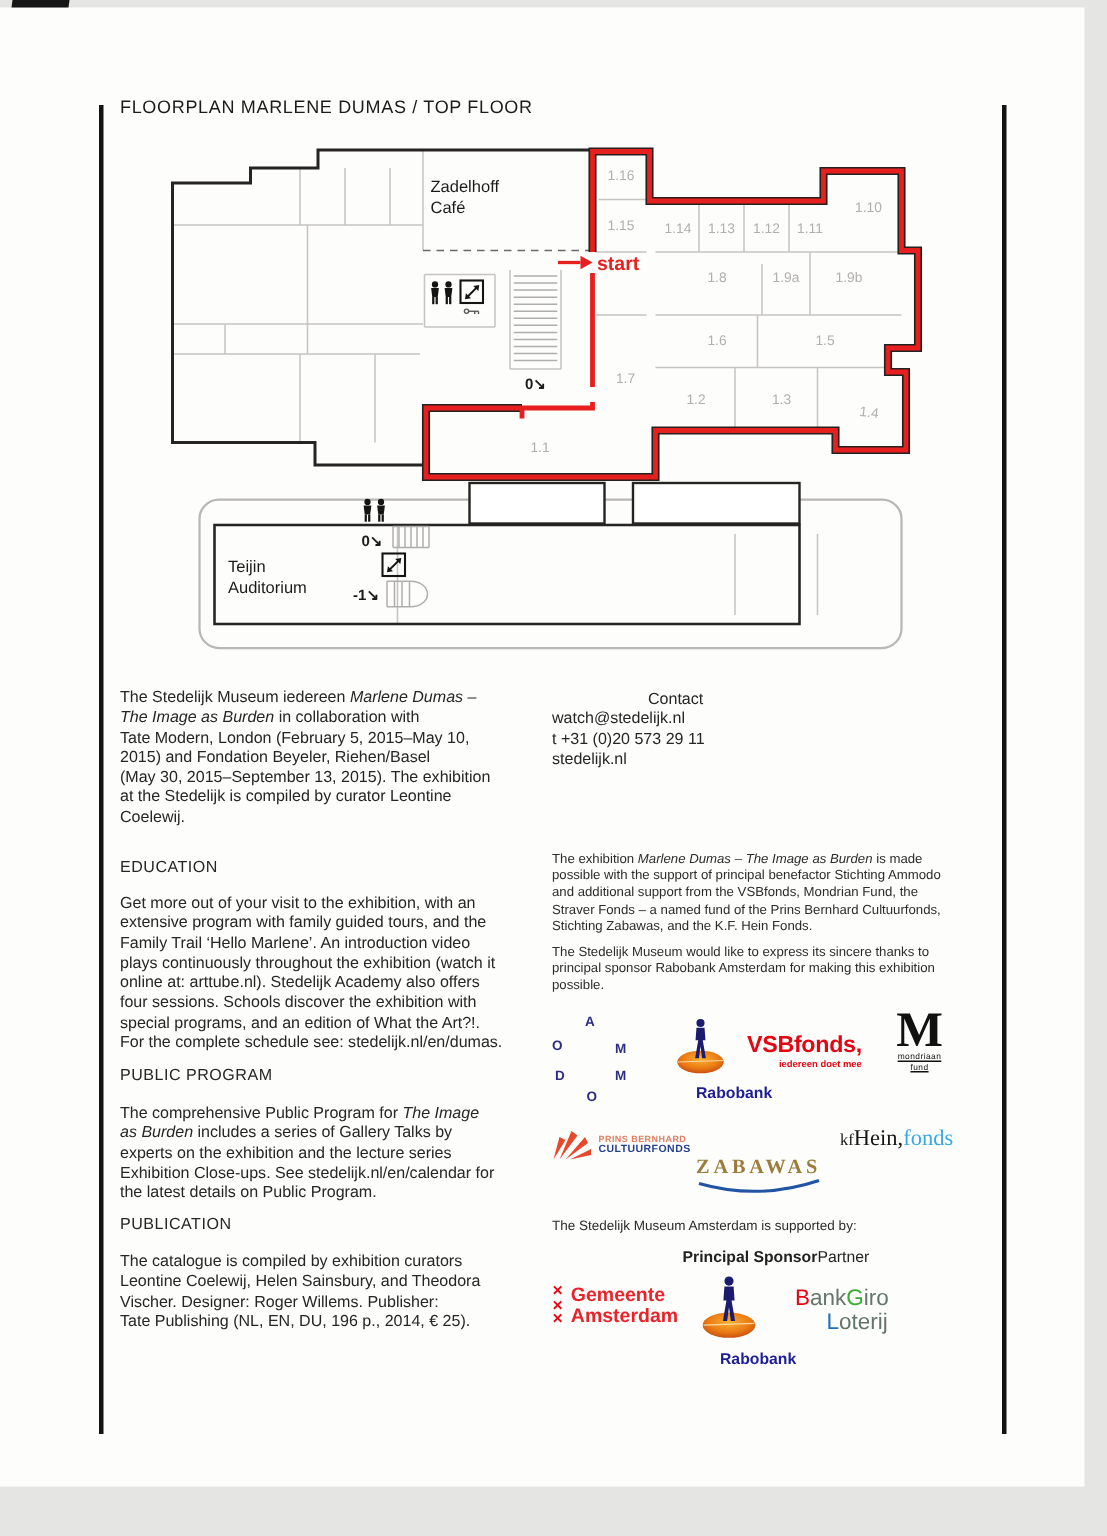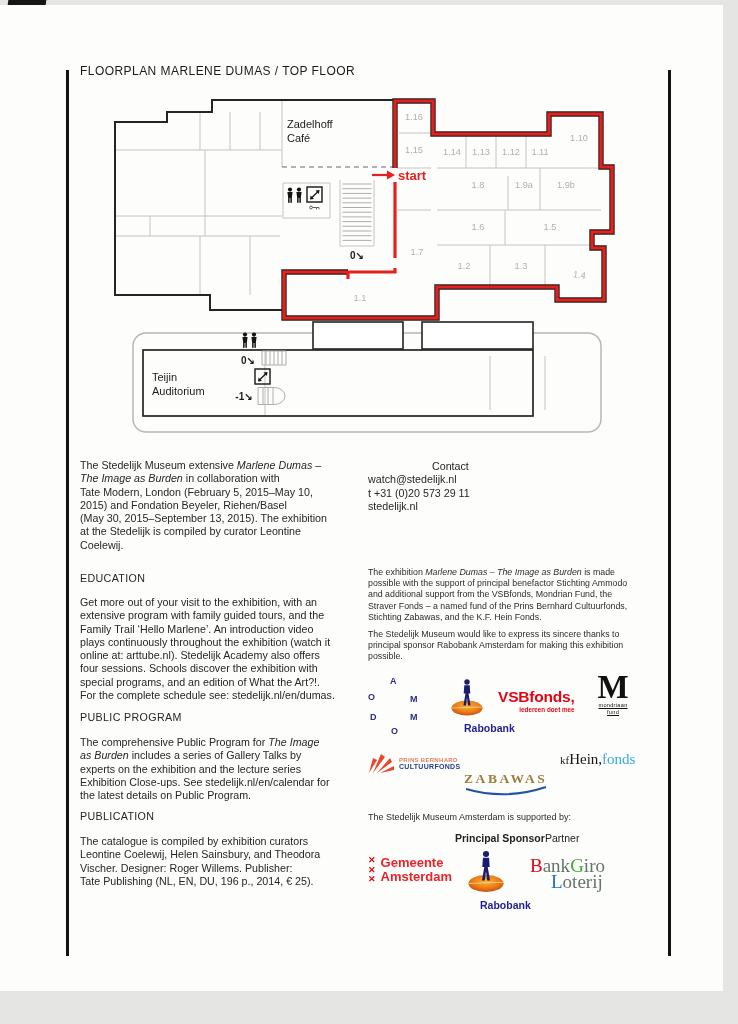--- a/index.html
+++ b/index.html
@@ -34,21 +34,21 @@
   .pbc .t1{display:block;font-size:6px;font-weight:bold;color:#df7f61;letter-spacing:.3px;}
   .pbc .t2{display:block;font-size:7px;font-weight:bold;color:#26408f;letter-spacing:.3px;}
   .zabawas .zw-label{font-family:"Liberation Serif",serif;font-size:13.5px;font-weight:bold;color:#9c7c3c;letter-spacing:2.6px;}
   .kfhein{font-family:"Liberation Serif",serif;white-space:nowrap;}
   .kfhein .kh-black{font-size:15px;color:#151515;}
   .kfhein .kh-kf{font-size:11px;}
   .kfhein .kh-blue{font-size:15px;color:#38a9de;}
   .gemeente{display:flex;gap:5px;}
   .gemeente .xcol span{display:block;font-size:9px;line-height:9.5px;font-weight:900;color:#e30613;}
   .gemeente .gname span{display:block;font-size:13px;line-height:14px;font-weight:bold;color:#e8232a;}
-  .bankgiro{font-family:Liberation Serif, serif;font-size:19px;line-height:16px;}
+  .bankgiro{font-family:Liberation Sans, sans-serif;font-size:15px;line-height:16px;}
   .bankgiro .l2{margin-left:21px;}
   .bg-red{color:#e30613;}
   .bg-green{color:#3aaa35;}
   .bg-blue{color:#1d71b8;}
   .bg-gray{color:#64756b;}
   .sp-label{font-size:10.5px;color:#222;}
   .supported{font-size:9px;color:#2c2c2c;}
 </style>
 </head>
 <body>
@@ -176,21 +176,21 @@
       <text x="388" y="142">1.6</text>
       <text x="460" y="142">1.5</text>
       <text x="327" y="167">1.7</text>
       <text x="374" y="181">1.2</text>
       <text x="431" y="181">1.3</text>
       <text x="489" y="190" transform="rotate(7 489 190)">1.4</text>
       <text x="270" y="213">1.1</text>
     </g>
   </svg>
 
-  <div class="abs para" style="left:80px;top:459px;"><span>The Stedelijk Museum extensive </span><span class="it">Marlene Dumas –
+  <div class="abs para" style="left:80px;top:459px;"><span>The Stedelijk Museum iedereen </span><span class="it">Marlene Dumas –
 The Image as Burden</span><span> in collaboration with
 Tate Modern, London (February 5, 2015–May 10,
 2015) and Fondation Beyeler, Riehen/Basel
 (May 30, 2015–September 13, 2015). The exhibition
 at the Stedelijk is compiled by curator Leontine
 Coelewij.</span></div>
 
   <div class="abs sec-h" style="left:80px;top:572px;">EDUCATION</div>
   <div class="abs para" style="left:80px;top:596px;">Get more out of your visit to the exhibition, with an
 extensive program with family guided tours, and the

